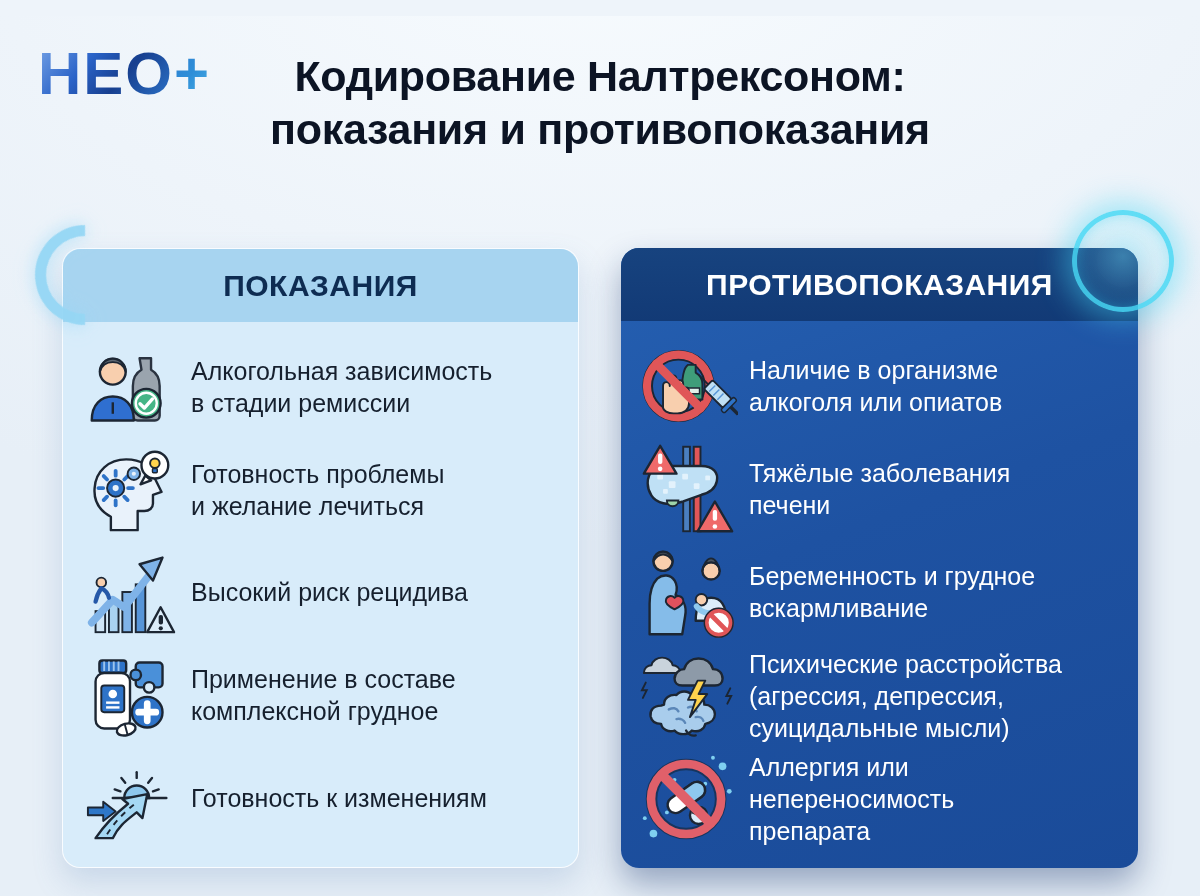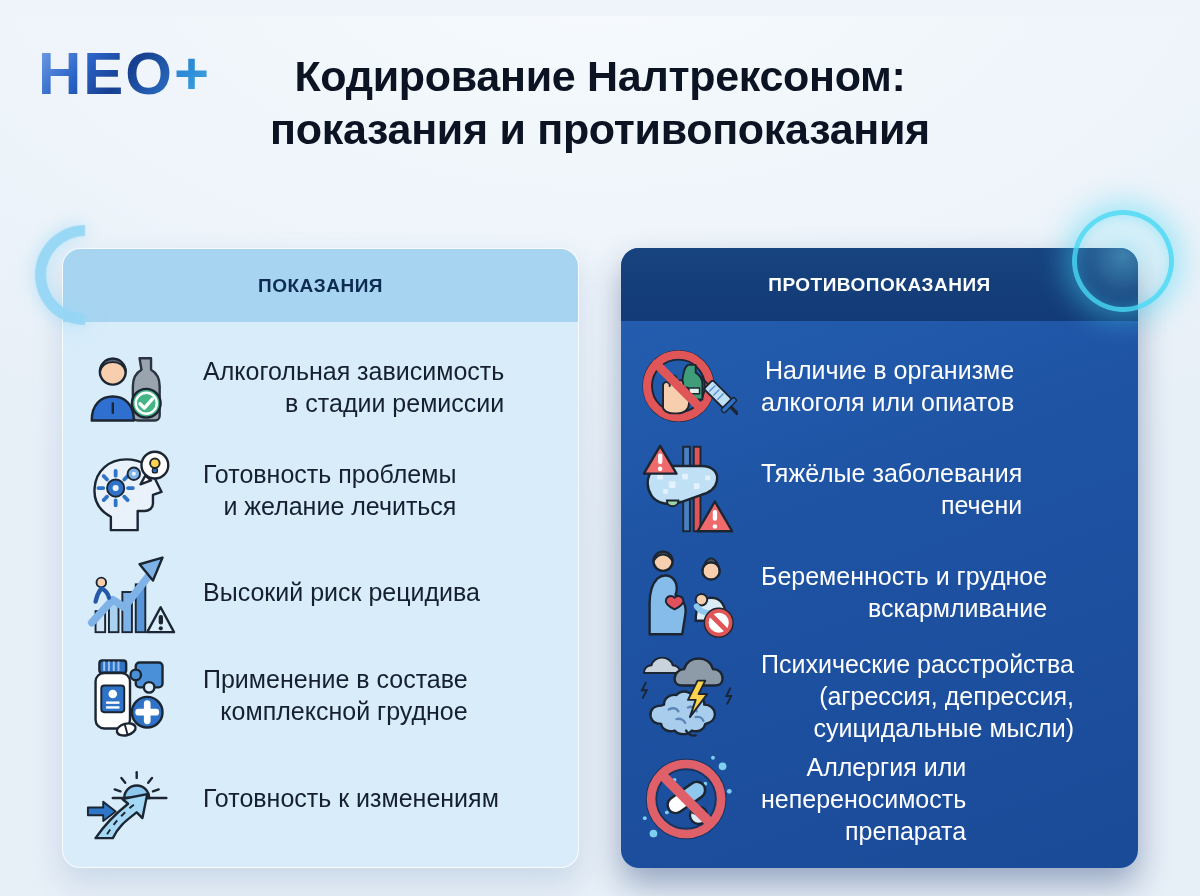--- a/index.html
+++ b/index.html
@@ -38,40 +38,40 @@
   .subtitle b{font-weight:700;}
   
   .cards{
     position:absolute;left:62px;top:232px;width:1076px;height:620px;
     display:grid;grid-template-columns:1fr 1fr;gap:42px;
   }
   .card{position:relative;border-radius:18px;}
   .card-header{
     height:73px;border-radius:18px 18px 0 0;
     display:flex;align-items:center;justify-content:center;
-    font-size:19px;font-weight:800;letter-spacing:.5px;
+    font-size:30px;font-weight:800;letter-spacing:.5px;
   }
   .card.light{
     background:#d8ecfa;
     box-shadow:0 14px 30px rgba(90,130,180,.22);
     border:1px solid rgba(255,255,255,.85);
   }
   .card.light .card-header{background:#a7d4f0;color:#0e2c52;}
   .card.dark{
     background:linear-gradient(160deg,#2560b2 0%,#1e52a2 45%,#1a4b99 100%);
     box-shadow:0 16px 32px rgba(18,48,105,.38);
   }
   .card.dark .card-header{background:linear-gradient(180deg,#17437f 0%,#123a76 100%);color:#ffffff;}
   .items{
     list-style:none;margin:0;box-sizing:border-box;
     padding:10px 18px 14px 14px;
     height:calc(100% - 73px);
     display:flex;flex-direction:column;justify-content:space-evenly;
   }
-  .item-row{display:flex;align-items:center;gap:20px;text-align:right;}
+  .item-row{display:flex;align-items:center;gap:8px;}
   .icon-box{
     flex:0 0 106px;height:96px;
     display:flex;align-items:center;justify-content:center;
   }
   .item-text{
     font-size:25px;line-height:1.28;white-space:pre-line;
   }
   .card.light .item-text{color:#16202e;}
   .card.dark .item-text{color:#ffffff;}
   

